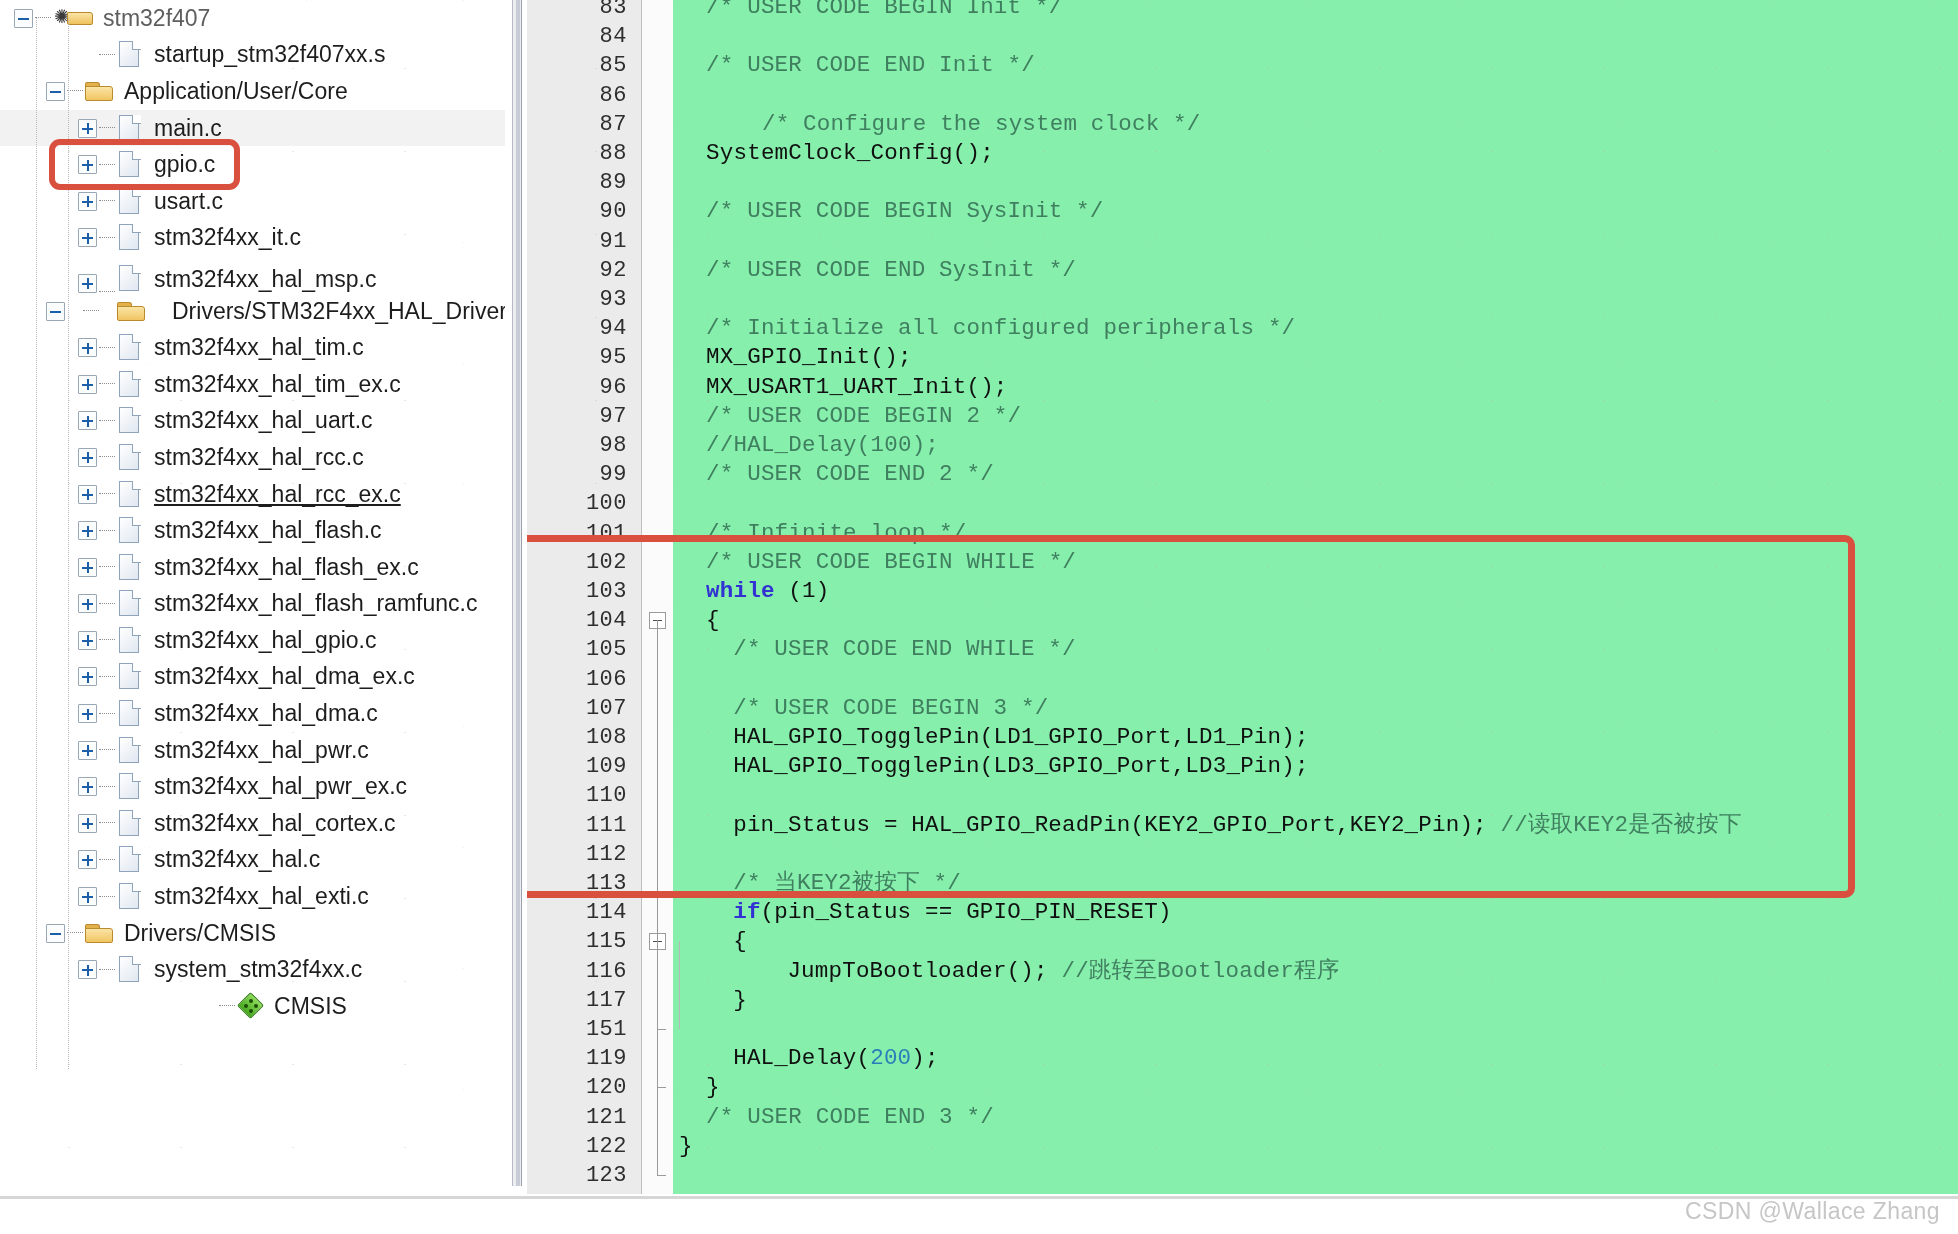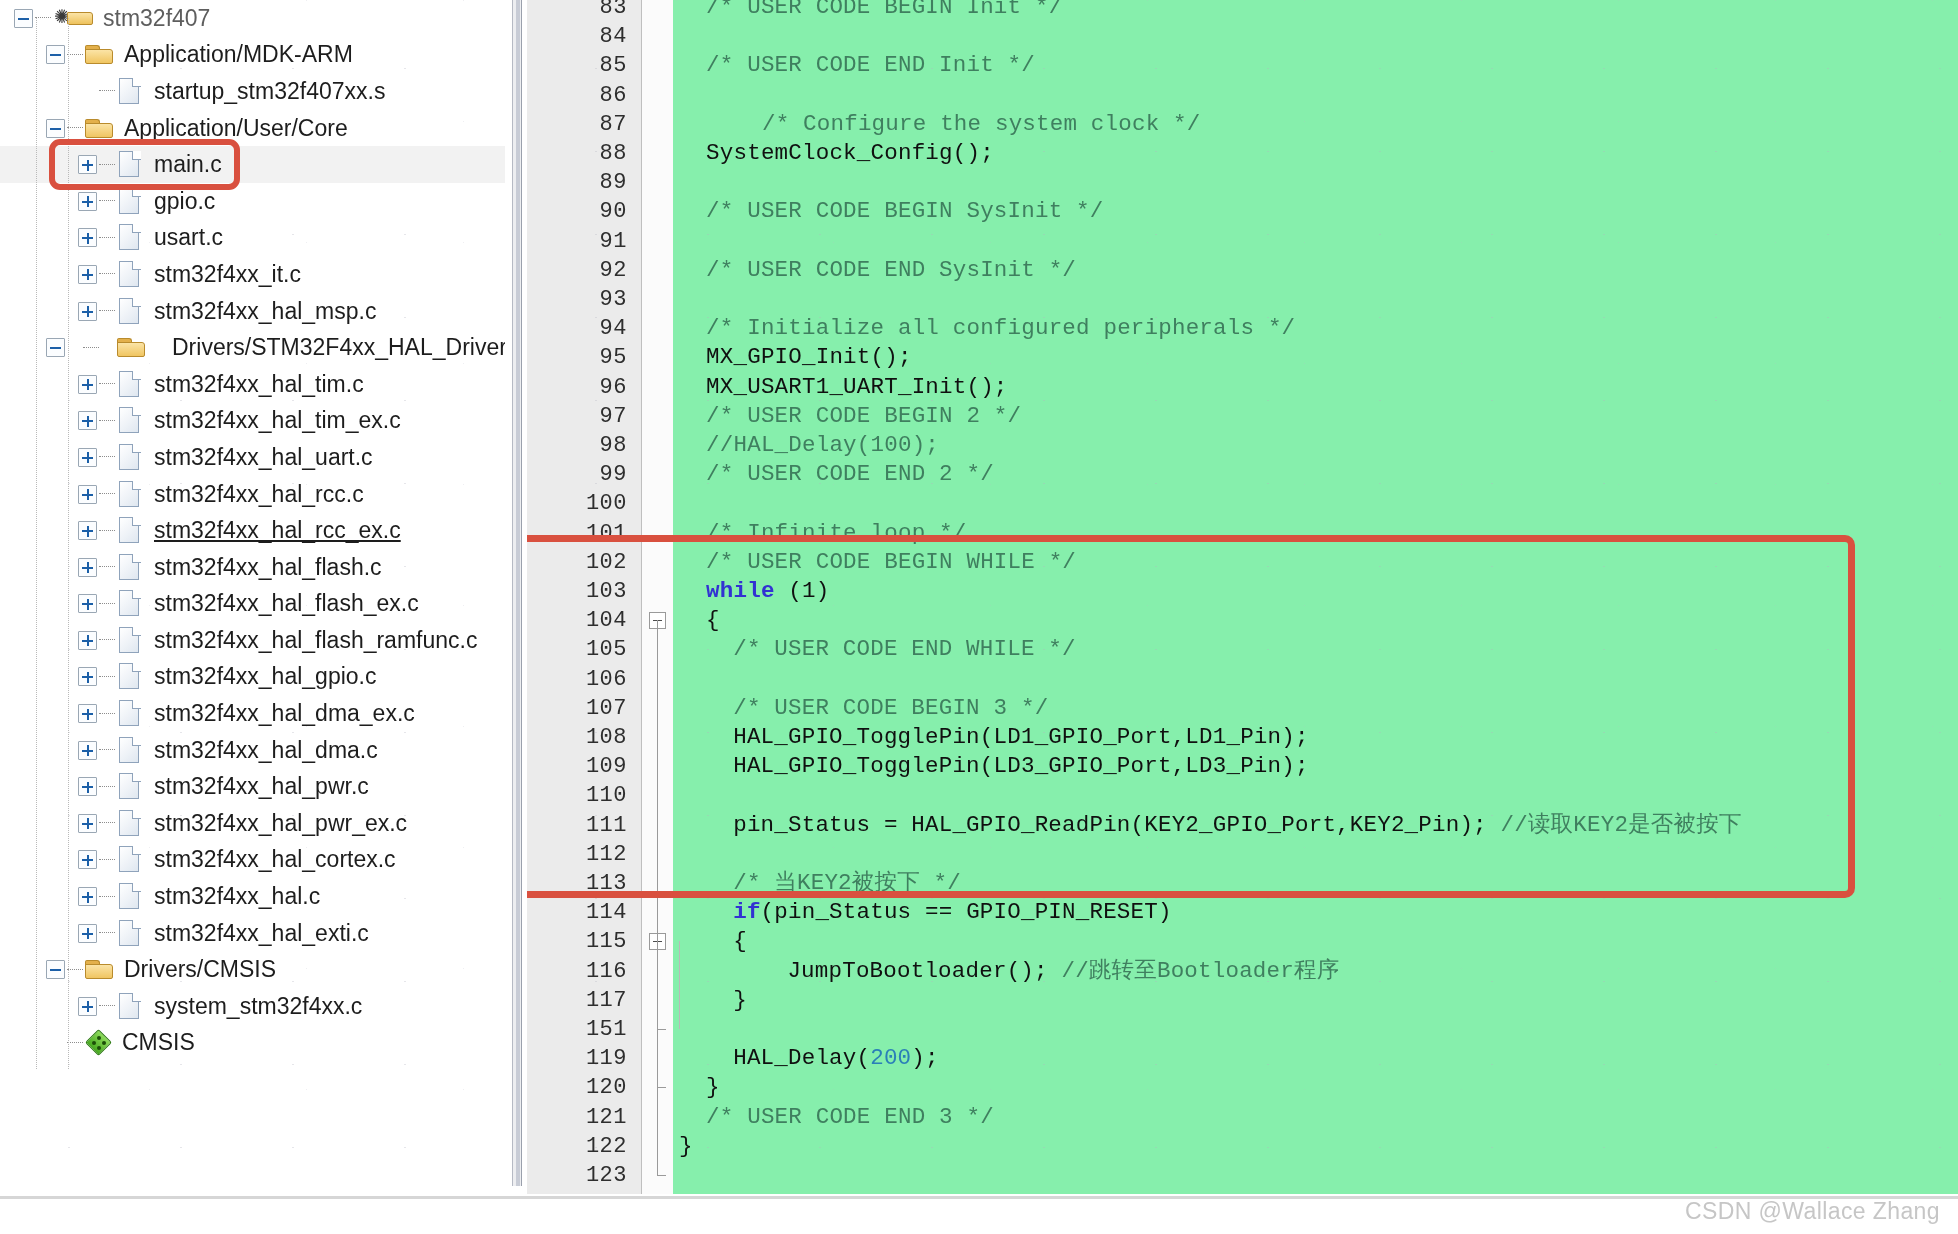--- a/index.html
+++ b/index.html
@@ -361,252 +361,246 @@
   <div id="tree-root">
       <div class="tree-row root" style="padding-left: 14px; height: 36.6px;">
         <span class="twisty"></span>
         <span class="dashes"></span>
         <span class="icon-project">
           <span class="gear">✺</span>
           <span class="fldr"></span>
         </span>
         <span class="tree-label">stm32f407</span>
       </div>
+      <div class="tree-row" style="padding-left: 78px; height: 36.6px;">
+        <span class="twisty-spacer"></span>
+        <span class="dashes"></span>
+        <span class="icon-file">
+          <span class="page"></span>
+          <span class="fold"></span>
+        </span>
+        <span class="tree-label">startup_stm32f407xx.s</span>
+      </div>
       <div class="tree-row" style="padding-left: 46px; height: 36.6px;">
         <span class="twisty"></span>
         <span class="dashes"></span>
         <span class="icon-folder"></span>
-        <span class="tree-label">Application/MDK-ARM</span>
-      </div>
-      <div class="tree-row" style="padding-left: 78px; height: 36.6px;">
-        <span class="twisty-spacer"></span>
-        <span class="dashes"></span>
-        <span class="icon-file">
-          <span class="page"></span>
-          <span class="fold"></span>
-        </span>
-        <span class="tree-label">startup_stm32f407xx.s</span>
+        <span class="tree-label">Application/User/Core</span>
+      </div>
+      <div class="tree-row selected-band" style="padding-left: 78px; height: 36.6px;">
+        <span class="twisty plus"></span>
+        <span class="dashes"></span>
+        <span class="icon-file">
+          <span class="page"></span>
+          <span class="fold"></span>
+        </span>
+        <span class="tree-label">main.c</span>
+      </div>
+      <div class="tree-row" style="padding-left: 78px; height: 36.6px;">
+        <span class="twisty plus"></span>
+        <span class="dashes"></span>
+        <span class="icon-file">
+          <span class="page"></span>
+          <span class="fold"></span>
+        </span>
+        <span class="tree-label">gpio.c</span>
+      </div>
+      <div class="tree-row" style="padding-left: 78px; height: 36.6px;">
+        <span class="twisty plus"></span>
+        <span class="dashes"></span>
+        <span class="icon-file">
+          <span class="page"></span>
+          <span class="fold"></span>
+        </span>
+        <span class="tree-label">usart.c</span>
+      </div>
+      <div class="tree-row" style="padding-left: 78px; height: 36.6px;">
+        <span class="twisty plus"></span>
+        <span class="dashes"></span>
+        <span class="icon-file">
+          <span class="page"></span>
+          <span class="fold"></span>
+        </span>
+        <span class="tree-label">stm32f4xx_it.c</span>
+      </div>
+      <div class="tree-row" style="padding-left: 78px; height: 36.6px; align-items: flex-end;">
+        <span class="twisty plus"></span>
+        <span class="dashes"></span>
+        <span class="icon-file">
+          <span class="page"></span>
+          <span class="fold"></span>
+        </span>
+        <span class="tree-label">stm32f4xx_hal_msp.c</span>
+      </div>
+      <div class="tree-row" style="padding-left: 46px; height: 36.6px; gap: 16px;">
+        <span class="twisty"></span>
+        <span class="dashes"></span>
+        <span class="icon-folder"></span>
+        <span class="tree-label">Drivers/STM32F4xx_HAL_Driver</span>
+      </div>
+      <div class="tree-row" style="padding-left: 78px; height: 36.6px;">
+        <span class="twisty plus"></span>
+        <span class="dashes"></span>
+        <span class="icon-file">
+          <span class="page"></span>
+          <span class="fold"></span>
+        </span>
+        <span class="tree-label">stm32f4xx_hal_tim.c</span>
+      </div>
+      <div class="tree-row" style="padding-left: 78px; height: 36.6px;">
+        <span class="twisty plus"></span>
+        <span class="dashes"></span>
+        <span class="icon-file">
+          <span class="page"></span>
+          <span class="fold"></span>
+        </span>
+        <span class="tree-label">stm32f4xx_hal_tim_ex.c</span>
+      </div>
+      <div class="tree-row" style="padding-left: 78px; height: 36.6px;">
+        <span class="twisty plus"></span>
+        <span class="dashes"></span>
+        <span class="icon-file">
+          <span class="page"></span>
+          <span class="fold"></span>
+        </span>
+        <span class="tree-label">stm32f4xx_hal_uart.c</span>
+      </div>
+      <div class="tree-row" style="padding-left: 78px; height: 36.6px;">
+        <span class="twisty plus"></span>
+        <span class="dashes"></span>
+        <span class="icon-file">
+          <span class="page"></span>
+          <span class="fold"></span>
+        </span>
+        <span class="tree-label">stm32f4xx_hal_rcc.c</span>
+      </div>
+      <div class="tree-row" style="padding-left: 78px; height: 36.6px; text-decoration: underline;">
+        <span class="twisty plus"></span>
+        <span class="dashes"></span>
+        <span class="icon-file">
+          <span class="page"></span>
+          <span class="fold"></span>
+        </span>
+        <span class="tree-label">stm32f4xx_hal_rcc_ex.c</span>
+      </div>
+      <div class="tree-row" style="padding-left: 78px; height: 36.6px;">
+        <span class="twisty plus"></span>
+        <span class="dashes"></span>
+        <span class="icon-file">
+          <span class="page"></span>
+          <span class="fold"></span>
+        </span>
+        <span class="tree-label">stm32f4xx_hal_flash.c</span>
+      </div>
+      <div class="tree-row" style="padding-left: 78px; height: 36.6px;">
+        <span class="twisty plus"></span>
+        <span class="dashes"></span>
+        <span class="icon-file">
+          <span class="page"></span>
+          <span class="fold"></span>
+        </span>
+        <span class="tree-label">stm32f4xx_hal_flash_ex.c</span>
+      </div>
+      <div class="tree-row" style="padding-left: 78px; height: 36.6px;">
+        <span class="twisty plus"></span>
+        <span class="dashes"></span>
+        <span class="icon-file">
+          <span class="page"></span>
+          <span class="fold"></span>
+        </span>
+        <span class="tree-label">stm32f4xx_hal_flash_ramfunc.c</span>
+      </div>
+      <div class="tree-row" style="padding-left: 78px; height: 36.6px;">
+        <span class="twisty plus"></span>
+        <span class="dashes"></span>
+        <span class="icon-file">
+          <span class="page"></span>
+          <span class="fold"></span>
+        </span>
+        <span class="tree-label">stm32f4xx_hal_gpio.c</span>
+      </div>
+      <div class="tree-row" style="padding-left: 78px; height: 36.6px;">
+        <span class="twisty plus"></span>
+        <span class="dashes"></span>
+        <span class="icon-file">
+          <span class="page"></span>
+          <span class="fold"></span>
+        </span>
+        <span class="tree-label">stm32f4xx_hal_dma_ex.c</span>
+      </div>
+      <div class="tree-row" style="padding-left: 78px; height: 36.6px;">
+        <span class="twisty plus"></span>
+        <span class="dashes"></span>
+        <span class="icon-file">
+          <span class="page"></span>
+          <span class="fold"></span>
+        </span>
+        <span class="tree-label">stm32f4xx_hal_dma.c</span>
+      </div>
+      <div class="tree-row" style="padding-left: 78px; height: 36.6px;">
+        <span class="twisty plus"></span>
+        <span class="dashes"></span>
+        <span class="icon-file">
+          <span class="page"></span>
+          <span class="fold"></span>
+        </span>
+        <span class="tree-label">stm32f4xx_hal_pwr.c</span>
+      </div>
+      <div class="tree-row" style="padding-left: 78px; height: 36.6px;">
+        <span class="twisty plus"></span>
+        <span class="dashes"></span>
+        <span class="icon-file">
+          <span class="page"></span>
+          <span class="fold"></span>
+        </span>
+        <span class="tree-label">stm32f4xx_hal_pwr_ex.c</span>
+      </div>
+      <div class="tree-row" style="padding-left: 78px; height: 36.6px;">
+        <span class="twisty plus"></span>
+        <span class="dashes"></span>
+        <span class="icon-file">
+          <span class="page"></span>
+          <span class="fold"></span>
+        </span>
+        <span class="tree-label">stm32f4xx_hal_cortex.c</span>
+      </div>
+      <div class="tree-row" style="padding-left: 78px; height: 36.6px;">
+        <span class="twisty plus"></span>
+        <span class="dashes"></span>
+        <span class="icon-file">
+          <span class="page"></span>
+          <span class="fold"></span>
+        </span>
+        <span class="tree-label">stm32f4xx_hal.c</span>
+      </div>
+      <div class="tree-row" style="padding-left: 78px; height: 36.6px;">
+        <span class="twisty plus"></span>
+        <span class="dashes"></span>
+        <span class="icon-file">
+          <span class="page"></span>
+          <span class="fold"></span>
+        </span>
+        <span class="tree-label">stm32f4xx_hal_exti.c</span>
       </div>
       <div class="tree-row" style="padding-left: 46px; height: 36.6px;">
         <span class="twisty"></span>
         <span class="dashes"></span>
         <span class="icon-folder"></span>
-        <span class="tree-label">Application/User/Core</span>
-      </div>
-      <div class="tree-row selected-band" style="padding-left: 78px; height: 36.6px;">
-        <span class="twisty plus"></span>
-        <span class="dashes"></span>
-        <span class="icon-file">
-          <span class="page"></span>
-          <span class="fold"></span>
-        </span>
-        <span class="tree-label">main.c</span>
-      </div>
-      <div class="tree-row" style="padding-left: 78px; height: 36.6px;">
-        <span class="twisty plus"></span>
-        <span class="dashes"></span>
-        <span class="icon-file">
-          <span class="page"></span>
-          <span class="fold"></span>
-        </span>
-        <span class="tree-label">gpio.c</span>
-      </div>
-      <div class="tree-row" style="padding-left: 78px; height: 36.6px;">
-        <span class="twisty plus"></span>
-        <span class="dashes"></span>
-        <span class="icon-file">
-          <span class="page"></span>
-          <span class="fold"></span>
-        </span>
-        <span class="tree-label">usart.c</span>
-      </div>
-      <div class="tree-row" style="padding-left: 78px; height: 36.6px;">
-        <span class="twisty plus"></span>
-        <span class="dashes"></span>
-        <span class="icon-file">
-          <span class="page"></span>
-          <span class="fold"></span>
-        </span>
-        <span class="tree-label">stm32f4xx_it.c</span>
-      </div>
-      <div class="tree-row" style="padding-left: 78px; height: 36.6px;">
-        <span class="twisty plus"></span>
-        <span class="dashes"></span>
-        <span class="icon-file">
-          <span class="page"></span>
-          <span class="fold"></span>
-        </span>
-        <span class="tree-label">stm32f4xx_hal_msp.c</span>
-      </div>
-      <div class="tree-row" style="padding-left: 46px; height: 36.6px; gap: 16px;">
-        <span class="twisty"></span>
-        <span class="dashes"></span>
-        <span class="icon-folder"></span>
-        <span class="tree-label">Drivers/STM32F4xx_HAL_Driver</span>
-      </div>
-      <div class="tree-row" style="padding-left: 78px; height: 36.6px;">
-        <span class="twisty plus"></span>
-        <span class="dashes"></span>
-        <span class="icon-file">
-          <span class="page"></span>
-          <span class="fold"></span>
-        </span>
-        <span class="tree-label">stm32f4xx_hal_tim.c</span>
-      </div>
-      <div class="tree-row" style="padding-left: 78px; height: 36.6px;">
-        <span class="twisty plus"></span>
-        <span class="dashes"></span>
-        <span class="icon-file">
-          <span class="page"></span>
-          <span class="fold"></span>
-        </span>
-        <span class="tree-label">stm32f4xx_hal_tim_ex.c</span>
-      </div>
-      <div class="tree-row" style="padding-left: 78px; height: 36.6px;">
-        <span class="twisty plus"></span>
-        <span class="dashes"></span>
-        <span class="icon-file">
-          <span class="page"></span>
-          <span class="fold"></span>
-        </span>
-        <span class="tree-label">stm32f4xx_hal_uart.c</span>
-      </div>
-      <div class="tree-row" style="padding-left: 78px; height: 36.6px;">
-        <span class="twisty plus"></span>
-        <span class="dashes"></span>
-        <span class="icon-file">
-          <span class="page"></span>
-          <span class="fold"></span>
-        </span>
-        <span class="tree-label">stm32f4xx_hal_rcc.c</span>
-      </div>
-      <div class="tree-row" style="padding-left: 78px; height: 36.6px; text-decoration: underline;">
-        <span class="twisty plus"></span>
-        <span class="dashes"></span>
-        <span class="icon-file">
-          <span class="page"></span>
-          <span class="fold"></span>
-        </span>
-        <span class="tree-label">stm32f4xx_hal_rcc_ex.c</span>
-      </div>
-      <div class="tree-row" style="padding-left: 78px; height: 36.6px;">
-        <span class="twisty plus"></span>
-        <span class="dashes"></span>
-        <span class="icon-file">
-          <span class="page"></span>
-          <span class="fold"></span>
-        </span>
-        <span class="tree-label">stm32f4xx_hal_flash.c</span>
-      </div>
-      <div class="tree-row" style="padding-left: 78px; height: 36.6px;">
-        <span class="twisty plus"></span>
-        <span class="dashes"></span>
-        <span class="icon-file">
-          <span class="page"></span>
-          <span class="fold"></span>
-        </span>
-        <span class="tree-label">stm32f4xx_hal_flash_ex.c</span>
-      </div>
-      <div class="tree-row" style="padding-left: 78px; height: 36.6px;">
-        <span class="twisty plus"></span>
-        <span class="dashes"></span>
-        <span class="icon-file">
-          <span class="page"></span>
-          <span class="fold"></span>
-        </span>
-        <span class="tree-label">stm32f4xx_hal_flash_ramfunc.c</span>
-      </div>
-      <div class="tree-row" style="padding-left: 78px; height: 36.6px;">
-        <span class="twisty plus"></span>
-        <span class="dashes"></span>
-        <span class="icon-file">
-          <span class="page"></span>
-          <span class="fold"></span>
-        </span>
-        <span class="tree-label">stm32f4xx_hal_gpio.c</span>
-      </div>
-      <div class="tree-row" style="padding-left: 78px; height: 36.6px;">
-        <span class="twisty plus"></span>
-        <span class="dashes"></span>
-        <span class="icon-file">
-          <span class="page"></span>
-          <span class="fold"></span>
-        </span>
-        <span class="tree-label">stm32f4xx_hal_dma_ex.c</span>
-      </div>
-      <div class="tree-row" style="padding-left: 78px; height: 36.6px;">
-        <span class="twisty plus"></span>
-        <span class="dashes"></span>
-        <span class="icon-file">
-          <span class="page"></span>
-          <span class="fold"></span>
-        </span>
-        <span class="tree-label">stm32f4xx_hal_dma.c</span>
-      </div>
-      <div class="tree-row" style="padding-left: 78px; height: 36.6px;">
-        <span class="twisty plus"></span>
-        <span class="dashes"></span>
-        <span class="icon-file">
-          <span class="page"></span>
-          <span class="fold"></span>
-        </span>
-        <span class="tree-label">stm32f4xx_hal_pwr.c</span>
-      </div>
-      <div class="tree-row" style="padding-left: 78px; height: 36.6px;">
-        <span class="twisty plus"></span>
-        <span class="dashes"></span>
-        <span class="icon-file">
-          <span class="page"></span>
-          <span class="fold"></span>
-        </span>
-        <span class="tree-label">stm32f4xx_hal_pwr_ex.c</span>
-      </div>
-      <div class="tree-row" style="padding-left: 78px; height: 36.6px;">
-        <span class="twisty plus"></span>
-        <span class="dashes"></span>
-        <span class="icon-file">
-          <span class="page"></span>
-          <span class="fold"></span>
-        </span>
-        <span class="tree-label">stm32f4xx_hal_cortex.c</span>
-      </div>
-      <div class="tree-row" style="padding-left: 78px; height: 36.6px;">
-        <span class="twisty plus"></span>
-        <span class="dashes"></span>
-        <span class="icon-file">
-          <span class="page"></span>
-          <span class="fold"></span>
-        </span>
-        <span class="tree-label">stm32f4xx_hal.c</span>
-      </div>
-      <div class="tree-row" style="padding-left: 78px; height: 36.6px;">
-        <span class="twisty plus"></span>
-        <span class="dashes"></span>
-        <span class="icon-file">
-          <span class="page"></span>
-          <span class="fold"></span>
-        </span>
-        <span class="tree-label">stm32f4xx_hal_exti.c</span>
-      </div>
-      <div class="tree-row" style="padding-left: 46px; height: 36.6px;">
-        <span class="twisty"></span>
-        <span class="dashes"></span>
-        <span class="icon-folder"></span>
         <span class="tree-label">Drivers/CMSIS</span>
       </div>
       <div class="tree-row" style="padding-left: 78px; height: 36.6px;">
         <span class="twisty plus"></span>
         <span class="dashes"></span>
         <span class="icon-file">
           <span class="page"></span>
           <span class="fold"></span>
         </span>
         <span class="tree-label">system_stm32f4xx.c</span>
       </div>
-      <div class="tree-row" style="padding-left: 46px; height: 36.6px;">
+      <div class="tree-row" style="padding-left: 46px; height: 36.6px; justify-content: center;">
         <span class="twisty-spacer"></span>
         <span class="dashes"></span>
         <span class="icon-diamond">
           <span class="dia"></span>
           <span class="dot d1"></span>
           <span class="dot d2"></span>
           <span class="dot d3"></span>
           <span class="dot d4"></span>
         </span>
         <span class="tree-label">CMSIS</span>

